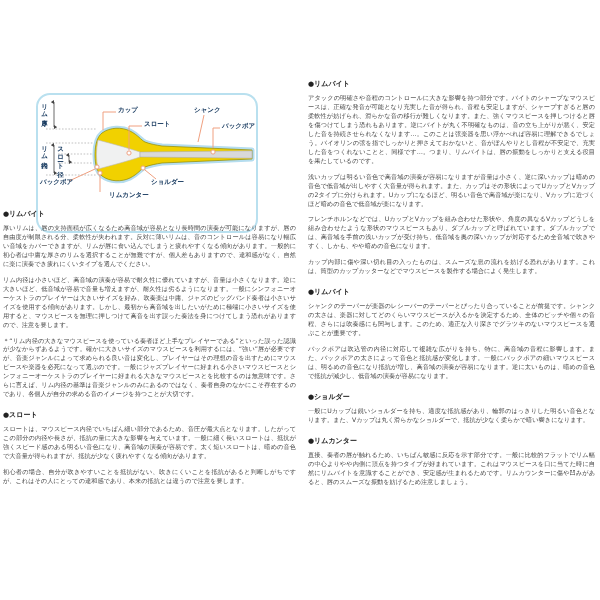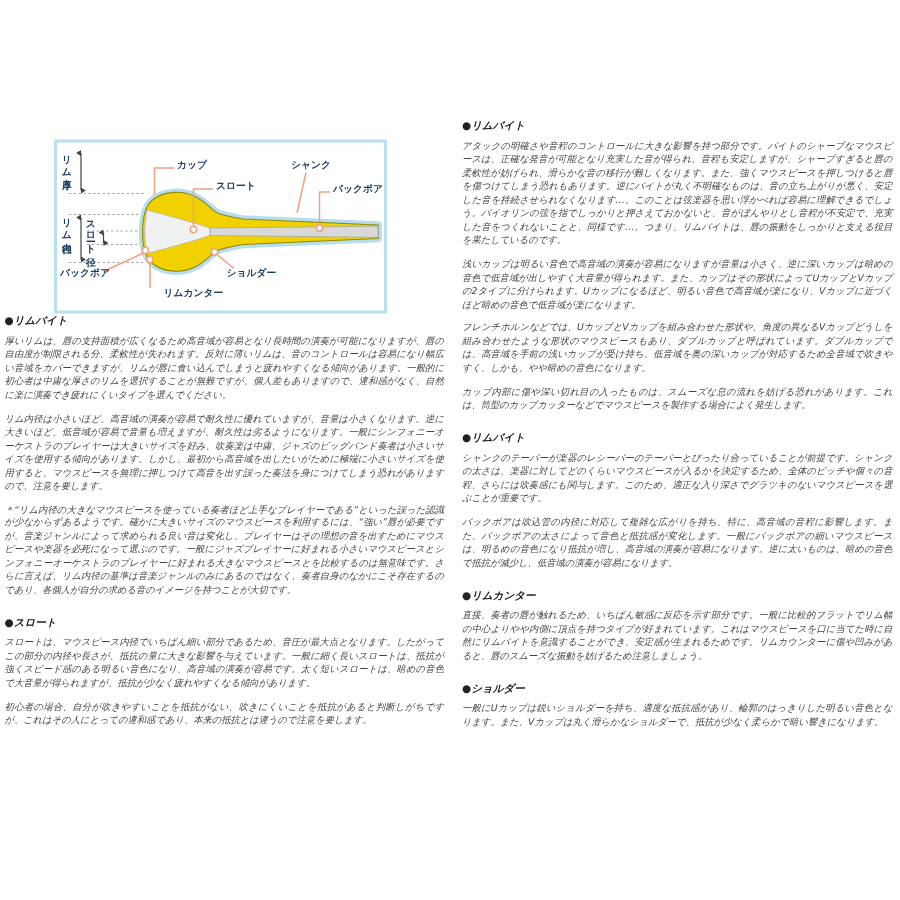--- a/index.html
+++ b/index.html
@@ -5,34 +5,34 @@
   html,body{margin:0;padding:0;}
   body{
     width:600px;height:600px;background:#ffffff;
     font-family:"DejaVu Sans","Liberation Sans",sans-serif;
     color:#3a3a3a;position:relative;overflow:hidden;
   }
   .page{position:absolute;inset:0;background:#ffffff;}
 
   
   .diagram-panel{
-    position:absolute;left:36px;top:93px;width:222px;height:116px;
-    border:2px solid #b9e0ef;border-radius:0;background:#ffffff;box-sizing:border-box;
+    position:absolute;left:36px;top:93px;width:222px;height:140px;
+    border:2px solid #b9e0ef;border-radius:14px;background:#ffffff;box-sizing:border-box;
   }
   .diagram-panel svg{position:absolute;left:0;top:0;width:218px;height:106px;}
   .dlabel{
     position:absolute;font-size:6.5px;font-weight:bold;color:#1c3e63;
     white-space:nowrap;line-height:1;
   }
   .dlabel.vert{
     writing-mode:vertical-rl;text-orientation:upright;letter-spacing:0.5px;
   }
 
   
-  .col{position:absolute;font-style:italic;}
+  .col{position:absolute;}
   .col-left{left:3px;top:210px;width:293px;}
   .col-right{left:308px;top:80px;width:287px;}
   .section h4{
     font-size:7px;font-weight:bold;color:#222;
     margin:12px 0 6px 0;line-height:1.2;
   }
   .section:first-child h4{margin-top:0;}
   .section p{
     font-size:6.2px;line-height:1.44;color:#444;
     margin:0 0 7px 0;text-align:justify;
@@ -132,22 +132,22 @@
       <p>カップ内部に傷や深い切れ目の入ったものは、スムーズな息の流れを妨げる恐れがあります。これは、筒型のカップカッターなどでマウスピースを製作する場合によく発生します。</p>
     </div>
     <div class="section">
       <h4>●リムバイト</h4>
       <p>シャンクのテーパーが楽器のレシーバーのテーパーとぴったり合っていることが前提です。シャンクの太さは、楽器に対してどのくらいマウスピースが入るかを決定するため、全体のピッチや個々の音程、さらには吹奏感にも関与します。このため、適正な入り深さでグラツキのないマウスピースを選ぶことが重要です。</p>
     </div>
     <div class="section">
       <p>バックボアは吹込管の内径に対応して複雑な広がりを持ち、特に、高音域の音程に影響します。また、バックボアの太さによって音色と抵抗感が変化します。一般にバックボアの細いマウスピースは、明るめの音色になり抵抗が増し、高音域の演奏が容易になります。逆に太いものは、暗めの音色で抵抗が減少し、低音域の演奏が容易になります。</p>
     </div>
     <div class="section">
+      <h4>●ショルダー</h4>
+      <p>一般にUカップは鋭いショルダーを持ち、適度な抵抗感があり、輪郭のはっきりした明るい音色となります。また、Vカップは丸く滑らかなショルダーで、抵抗が少なく柔らかで暗い響きになります。</p>
+    </div>
+    <div class="section">
       <h4>●リムカンター</h4>
       <p>直接、奏者の唇が触れるため、いちばん敏感に反応を示す部分です。一般に比較的フラットでリム幅の中心よりやや内側に頂点を持つタイプが好まれています。これはマウスピースを口に当てた時に自然にリムバイトを意識することができ、安定感が生まれるためです。リムカウンターに傷や凹みがあると、唇のスムーズな振動を妨げるため注意しましょう。</p>
-    </div>
-    <div class="section">
-      <h4>●ショルダー</h4>
-      <p>一般にUカップは鋭いショルダーを持ち、適度な抵抗感があり、輪郭のはっきりした明るい音色となります。また、Vカップは丸く滑らかなショルダーで、抵抗が少なく柔らかで暗い響きになります。</p>
     </div>
   </div>
 
 </div>
 
 </body></html>

